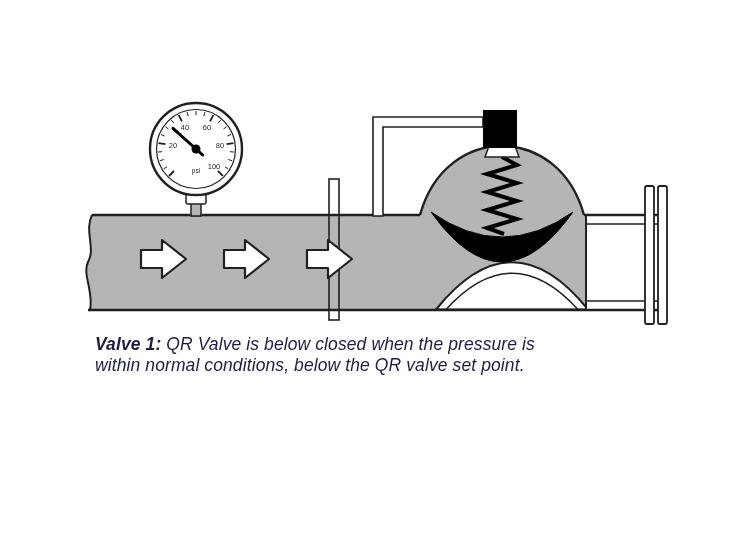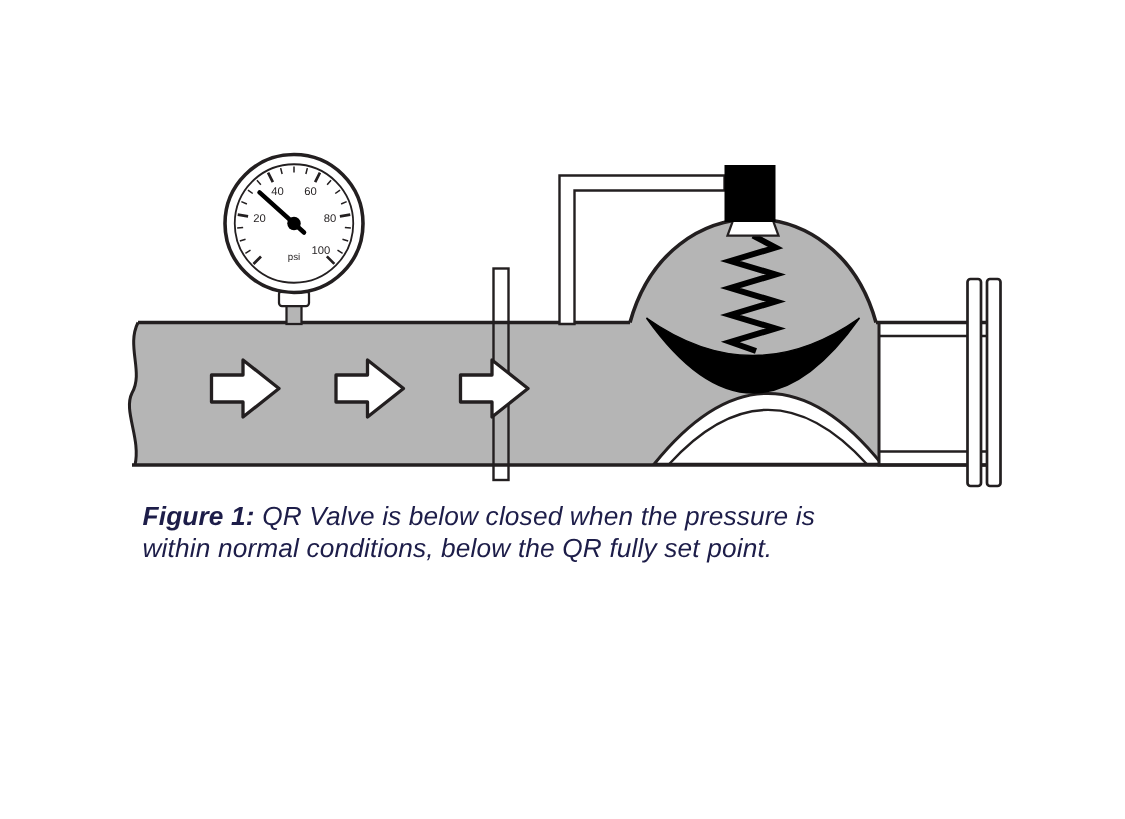--- a/index.html
+++ b/index.html
@@ -110,17 +110,17 @@
     </g>
 
     <g>
       <path d="M 141 250 L 162 250 L 162 240 L 186 259 L 162 278 L 162 268 L 141 268 Z" fill="#ffffff" stroke="#231f20" stroke-width="2.2" stroke-linejoin="round"></path>
       <path d="M 224 250 L 245 250 L 245 240 L 269 259 L 245 278 L 245 268 L 224 268 Z" fill="#ffffff" stroke="#231f20" stroke-width="2.2" stroke-linejoin="round"></path>
       <path d="M 307 250 L 328 250 L 328 240 L 352 259 L 328 278 L 328 268 L 307 268 Z" fill="#ffffff" stroke="#231f20" stroke-width="2.2" stroke-linejoin="round"></path>
     </g>
   </svg>
 
   <div class="caption">
-    <span class="cap-label">Figure 1:</span><span> QR Valve is below closed when the pressure is</span><br>
-    <span>within normal conditions, below the QR fully set point.</span>
+    <span class="cap-label">Valve 1:</span><span> QR Valve is below closed when the pressure is</span><br>
+    <span>within normal conditions, below the QR valve set point.</span>
   </div>
 
 </div>
 
 </body></html>

